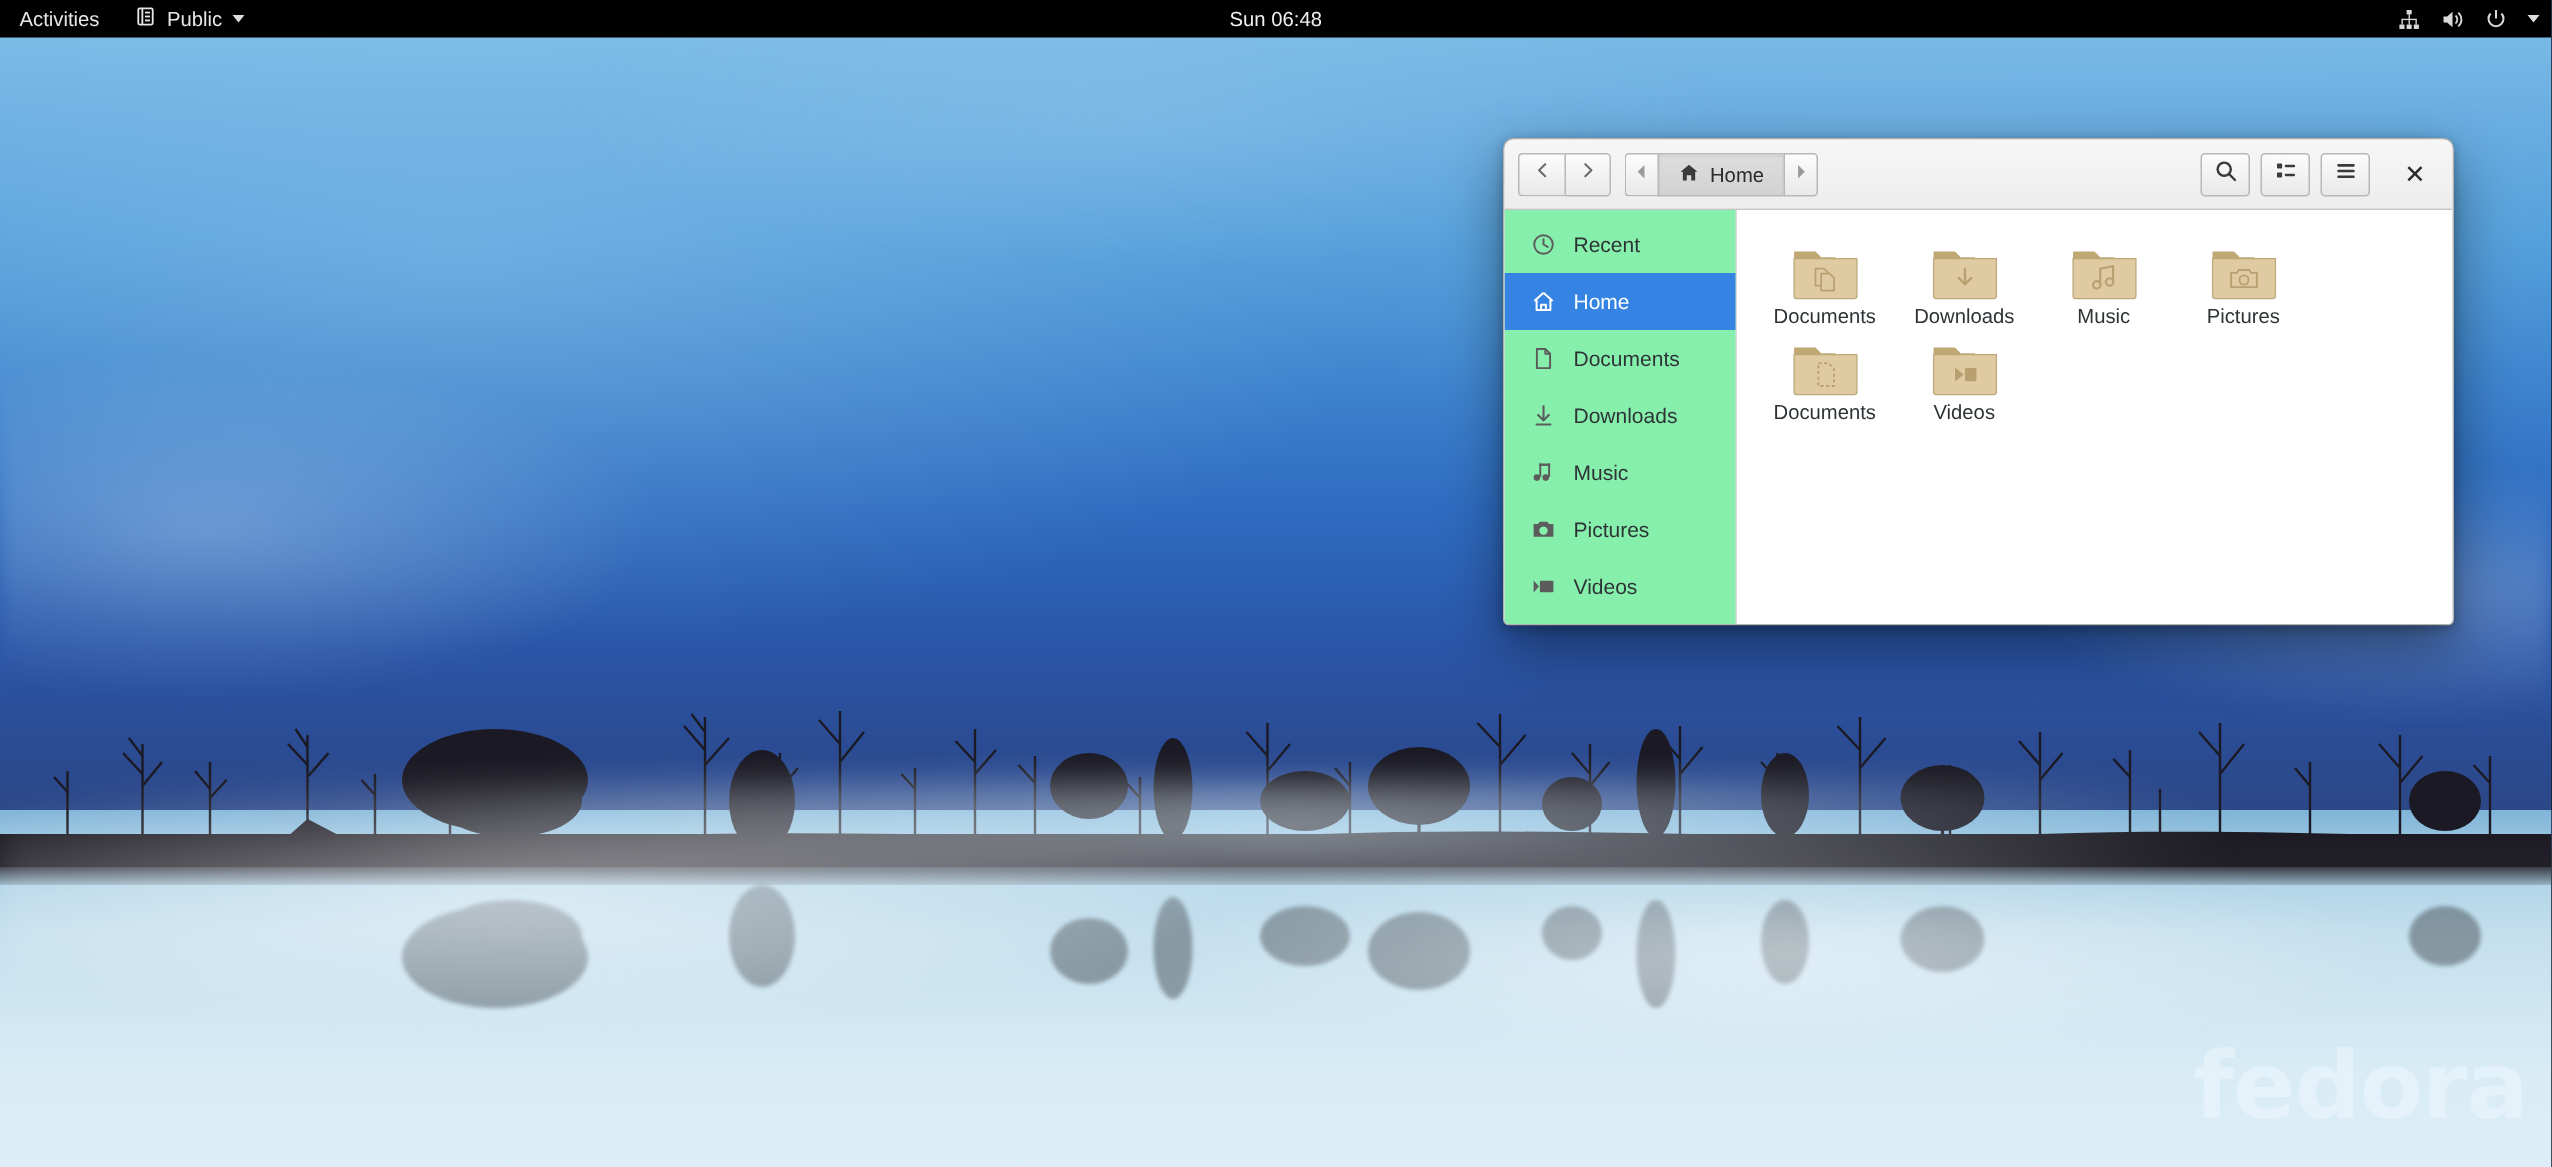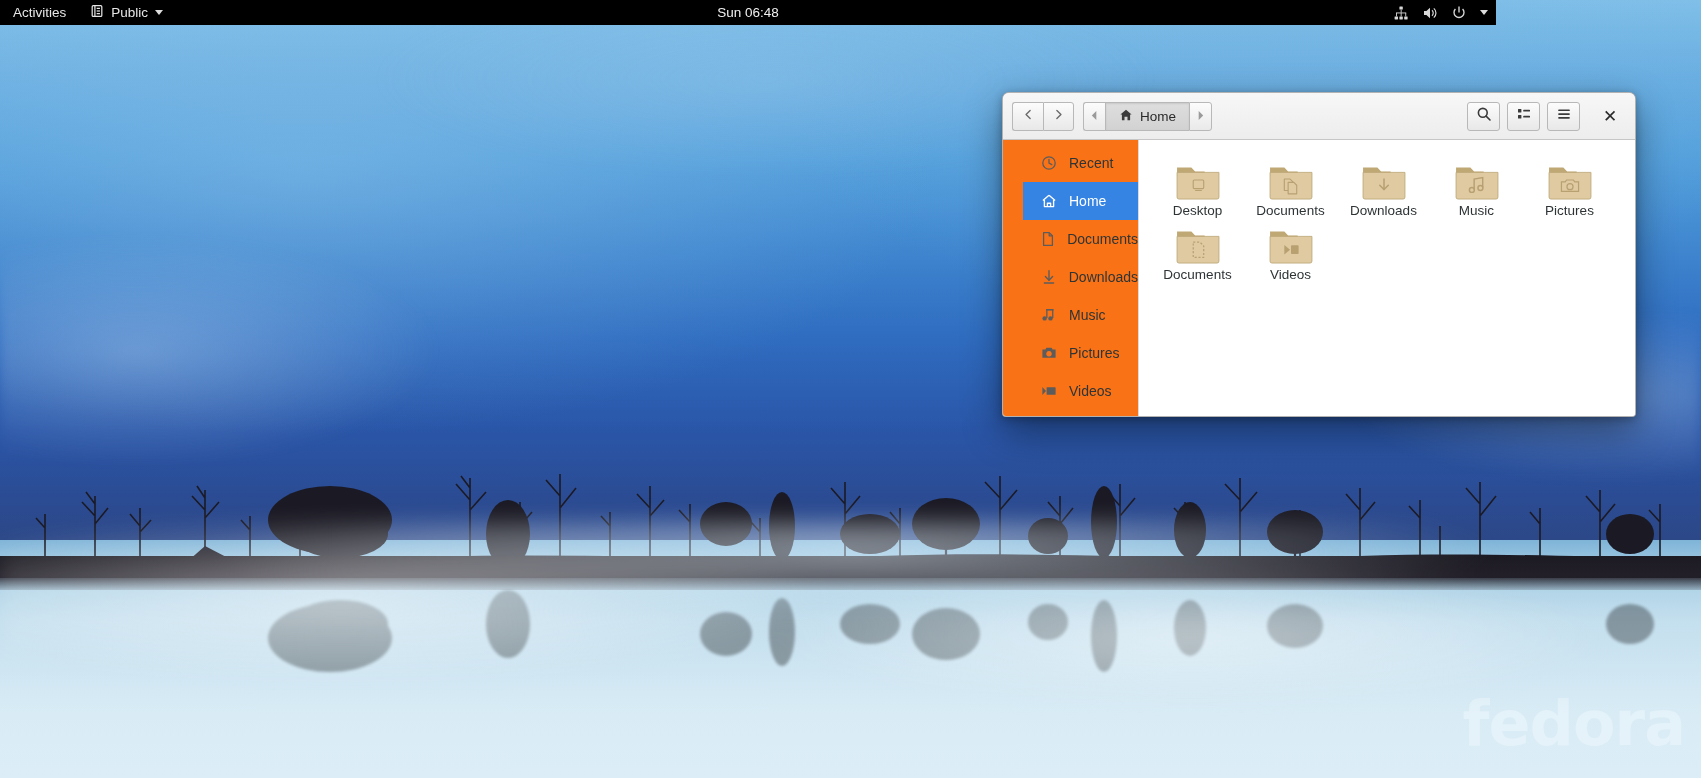--- a/index.html
+++ b/index.html
@@ -53,21 +53,21 @@
   }
   .watermark {
     position:absolute; right:16px; bottom:18px;
     font-size:62px; font-weight:700; letter-spacing:-1px;
     color:rgba(255,255,255,0.30);
     font-family:"DejaVu Sans", sans-serif;
   }
 
   
   #topbar {
-    position:absolute; left:0; top:0; width:1496px; height:25px;
+    position:absolute; left:0; top:0; width:1701px; height:25px;
     background:#000; color:#dcdcdc;
     display:flex; align-items:center;
     font-size:13.5px; z-index:50;
   }
   .tb-left { display:flex; align-items:center; height:100%; }
   .tb-item {
     display:flex; align-items:center; gap:7px;
     height:100%; padding:0 12px; color:#e6e6e6;
   }
   .tb-item.activities { font-weight:400; padding-left:13px; }
@@ -128,24 +128,23 @@
   .hb-right { display:flex; align-items:center; gap:7px; }
   .hb-right .btn { width:33px; }
   .closebtn {
     width:32px; height:32px; margin-left:7px;
     display:flex; align-items:center; justify-content:center;
     color:#2b2b2b; font-size:17px; cursor:default; background:transparent;
   }
 
   #body { display:flex; height:278px; }
   #sidebar {
-    width:136px; background:#f97316;
+    width:155px; background:#86efac;
     border-right:1px solid #dcdcdc;
     padding-top:4px;
-    padding-left:20px;
   }
   .side-item {
     display:flex; align-items:center; gap:11px;
     height:38px; padding:0 0 0 17px;
     font-size:14px; color:#2e3436; cursor:default;
   }
   .side-item .ico { width:18px; display:flex; align-items:center; justify-content:center; color:#5c5c5c; }
   .side-item.active { background:#3584e4; color:#fff; }
   .side-item.active .ico { color:#fff; }
 
@@ -445,31 +444,20 @@
             <polygon points="1.4,4 1.4,12 5,8"></polygon>
               <rect x="5.6" y="4.2" width="9" height="7.6" rx="0.6"></rect>
           </svg>
         </span>
         <span>Videos</span>
       </div>
     </div>
 
     <div id="files">
 
-      <div class="file">
-        <svg class="folder" viewBox="0 0 48 42">
-          <path d="M2 8 h15 l4 4 h10 v6 h-29 z" fill="#c0a874"></path>
-          <path d="M2 13 h44 v26 a2 2 0 0 1 -2 2 h-40 a2 2 0 0 1 -2 -2 z" fill="#dfcaa2" stroke="#bda879" stroke-width="0.9"></path>
-          <g fill="none" stroke="#b8a071" stroke-width="1.2">
-            <rect x="19" y="21" width="11" height="9" rx="1"></rect>
-              <line x1="21" y1="32" x2="28" y2="32"></line>
-          </g>
-        </svg>
-        <span class="label">Desktop</span>
-      </div>
 
       <div class="file">
         <svg class="folder" viewBox="0 0 48 42">
           <path d="M2 8 h15 l4 4 h10 v6 h-29 z" fill="#c0a874"></path>
           <path d="M2 13 h44 v26 a2 2 0 0 1 -2 2 h-40 a2 2 0 0 1 -2 -2 z" fill="#dfcaa2" stroke="#bda879" stroke-width="0.9"></path>
           <g fill="none" stroke="#b8a071" stroke-width="1.2" stroke-linejoin="round">
             <path d="M17 20 h6 l3 3 v9 h-9 z"></path>
               <path d="M21 23.5 h6 l3 3 v9 h-9 z" fill="#dfcaa2"></path>
           </g>
         </svg>

